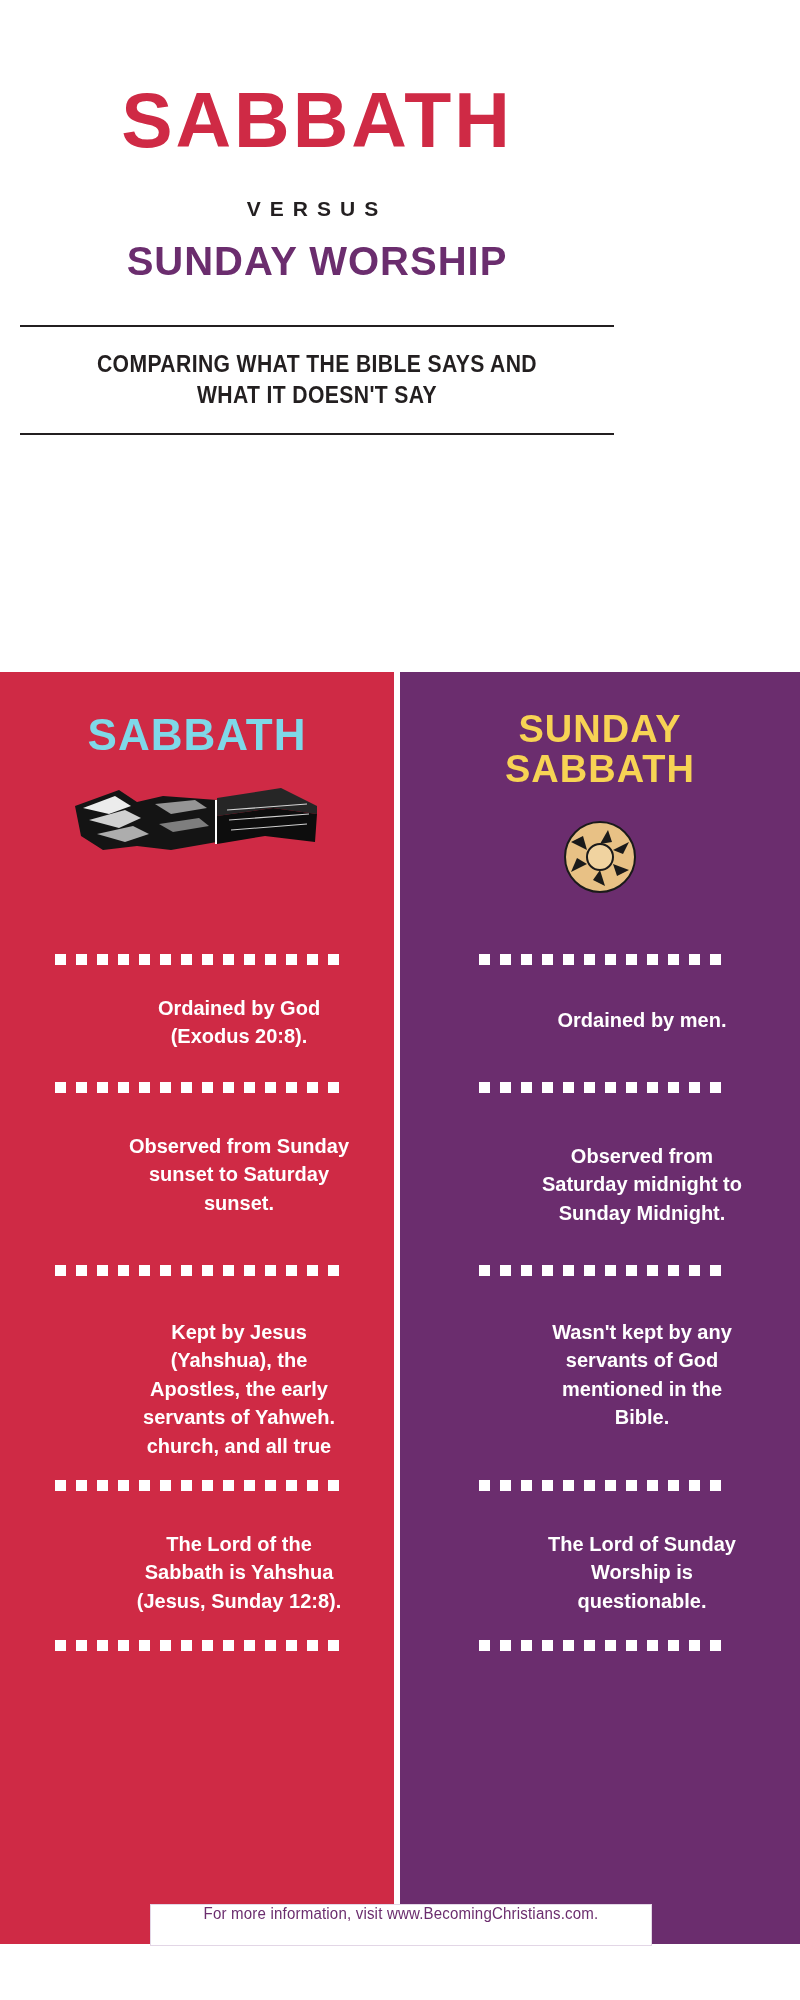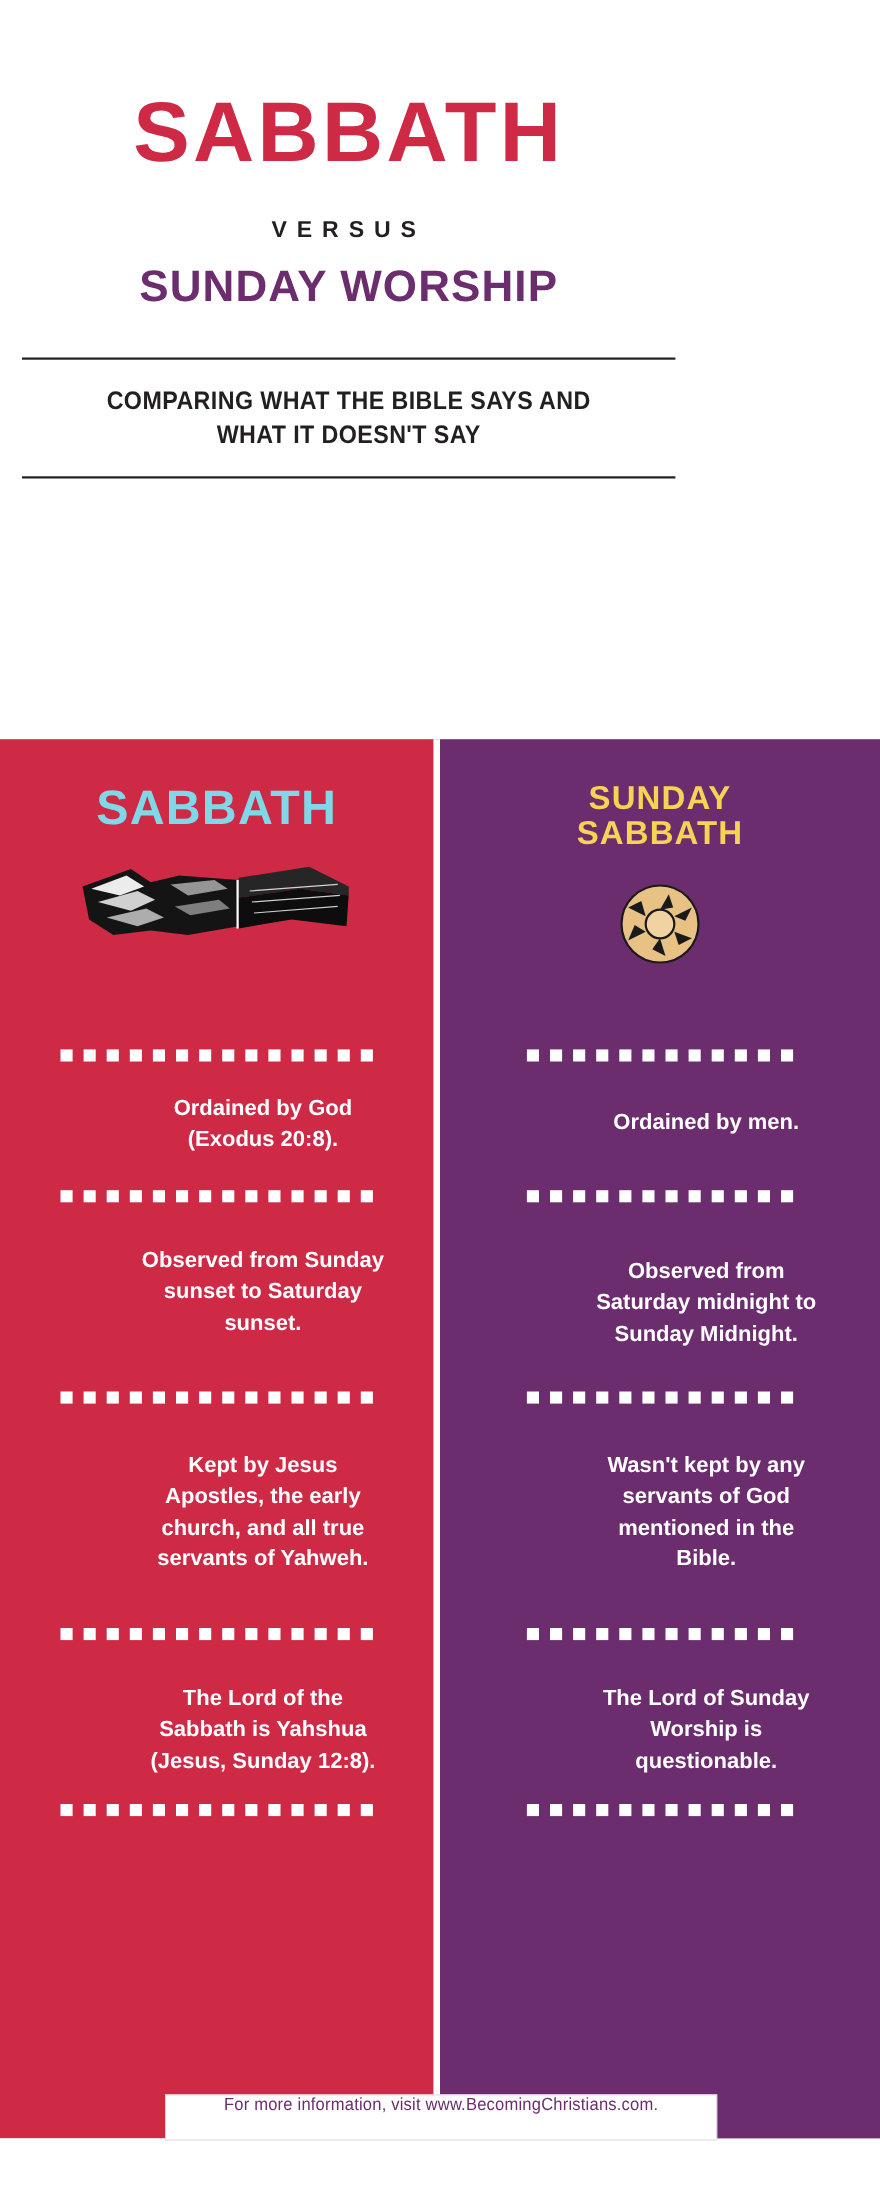--- a/index.html
+++ b/index.html
@@ -96,21 +96,21 @@
     line-height: 1.05;
     letter-spacing: 1px;
   }
   .col-title-left {
     margin-top: 40px;
     font-size: 44px;
     color: #7fd8e8;
   }
   .col-title-right {
     margin-top: 38px;
-    font-size: 30px;
+    font-size: 38px;
     color: #f7d354;
   }
 
   
   .icon-wrap {
     display: flex;
     justify-content: center;
     align-items: center;
   }
   .icon-left { margin-top: 22px; height: 90px; }
@@ -280,23 +280,24 @@
             <i></i>
             <i></i>
             <i></i>
             <i></i>
             <i></i>
         </div>
       </div>
 
       <div class="abs entry" style="top:646px">
         <div>Kept by Jesus</div>
+        <div>(Yahshua), the</div>
         <div>Apostles, the early</div>
+        <div>servants of Yahweh.</div>
         <div>church, and all true</div>
-        <div>servants of Yahweh.</div>
       </div>
 
       <div class="abs" style="top:808px">
         <div class="dots" style="width:300px">
           <i></i>
             <i></i>
             <i></i>
             <i></i>
             <i></i>
             <i></i>

